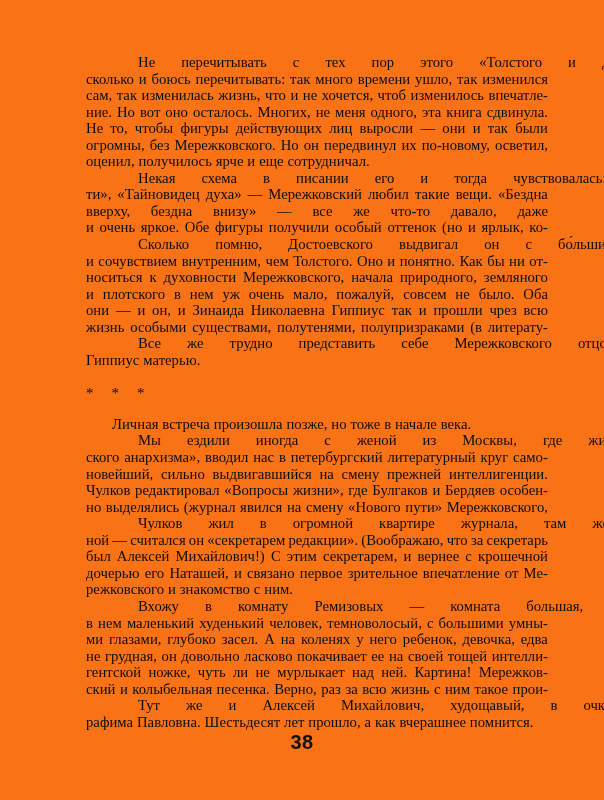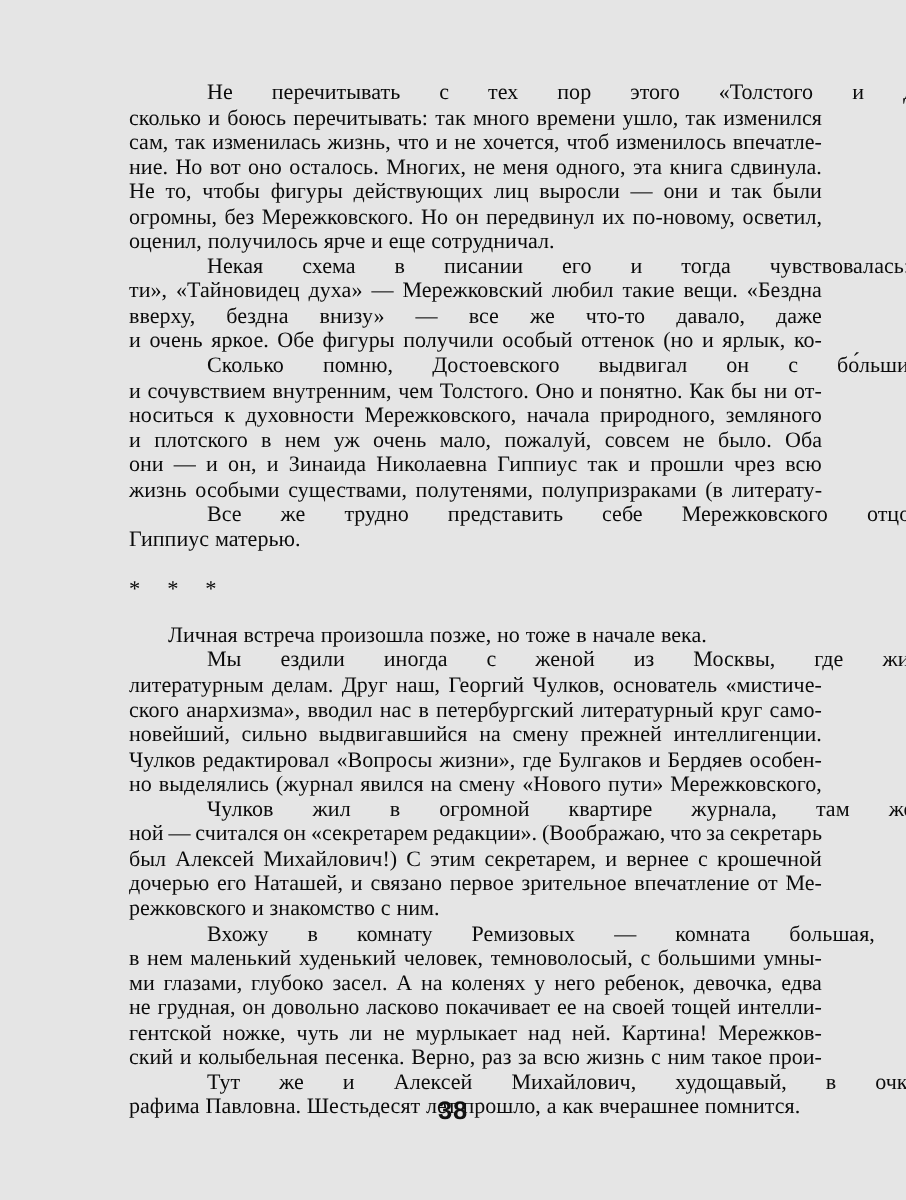--- a/index.html
+++ b/index.html
@@ -5,21 +5,21 @@
 <style>
   html, body {
     margin: 0;
     padding: 0;
     background: #ffffff;
   }
   .page {
     position: relative;
     width: 604px;
     height: 800px;
-    background: #e5e5e5;
+    background: #f97316;
     overflow: hidden;
     font-family: "Liberation Serif", "DejaVu Serif", serif;
     color: #0b0b0b;
     -webkit-font-smoothing: antialiased;
   }
   .textblock {
     position: absolute;
     left: 86px;
     top: 54px;
     width: 462px;
@@ -67,21 +67,21 @@
     padding-top: 17px;
     padding-bottom: 14px;
     text-indent: 0;
   }
   .folio {
     position: absolute;
     left: 0;
     right: 0;
     top: 731px;
     text-align: center;
-    font-size: 17px;
+    font-size: 20px;
     font-family: "Liberation Sans", "DejaVu Sans", sans-serif;
     font-weight: 700;
     color: #111111;
     letter-spacing: 0.5px;
   }
 </style>
 </head>
 <body>
 
 <div class="page">
@@ -310,30 +310,20 @@
           <span>ездили</span>
           <span>иногда</span>
           <span>с</span>
           <span>женой</span>
           <span>из</span>
           <span>Москвы,</span>
           <span>где</span>
           <span>жили,</span>
         </span>
         <span class="line just">
-          <span>литературным</span>
-          <span>делам.</span>
-          <span>Друг</span>
-          <span>наш,</span>
-          <span>Георгий</span>
-          <span>Чулков,</span>
-          <span>основатель</span>
-          <span>«мистиче-</span>
-        </span>
-        <span class="line just">
           <span>ского</span>
           <span>анархизма»,</span>
           <span>вводил</span>
           <span>нас</span>
           <span>в</span>
           <span>петербургский</span>
           <span>литературный</span>
           <span>круг</span>
           <span>само-</span>
         </span>

